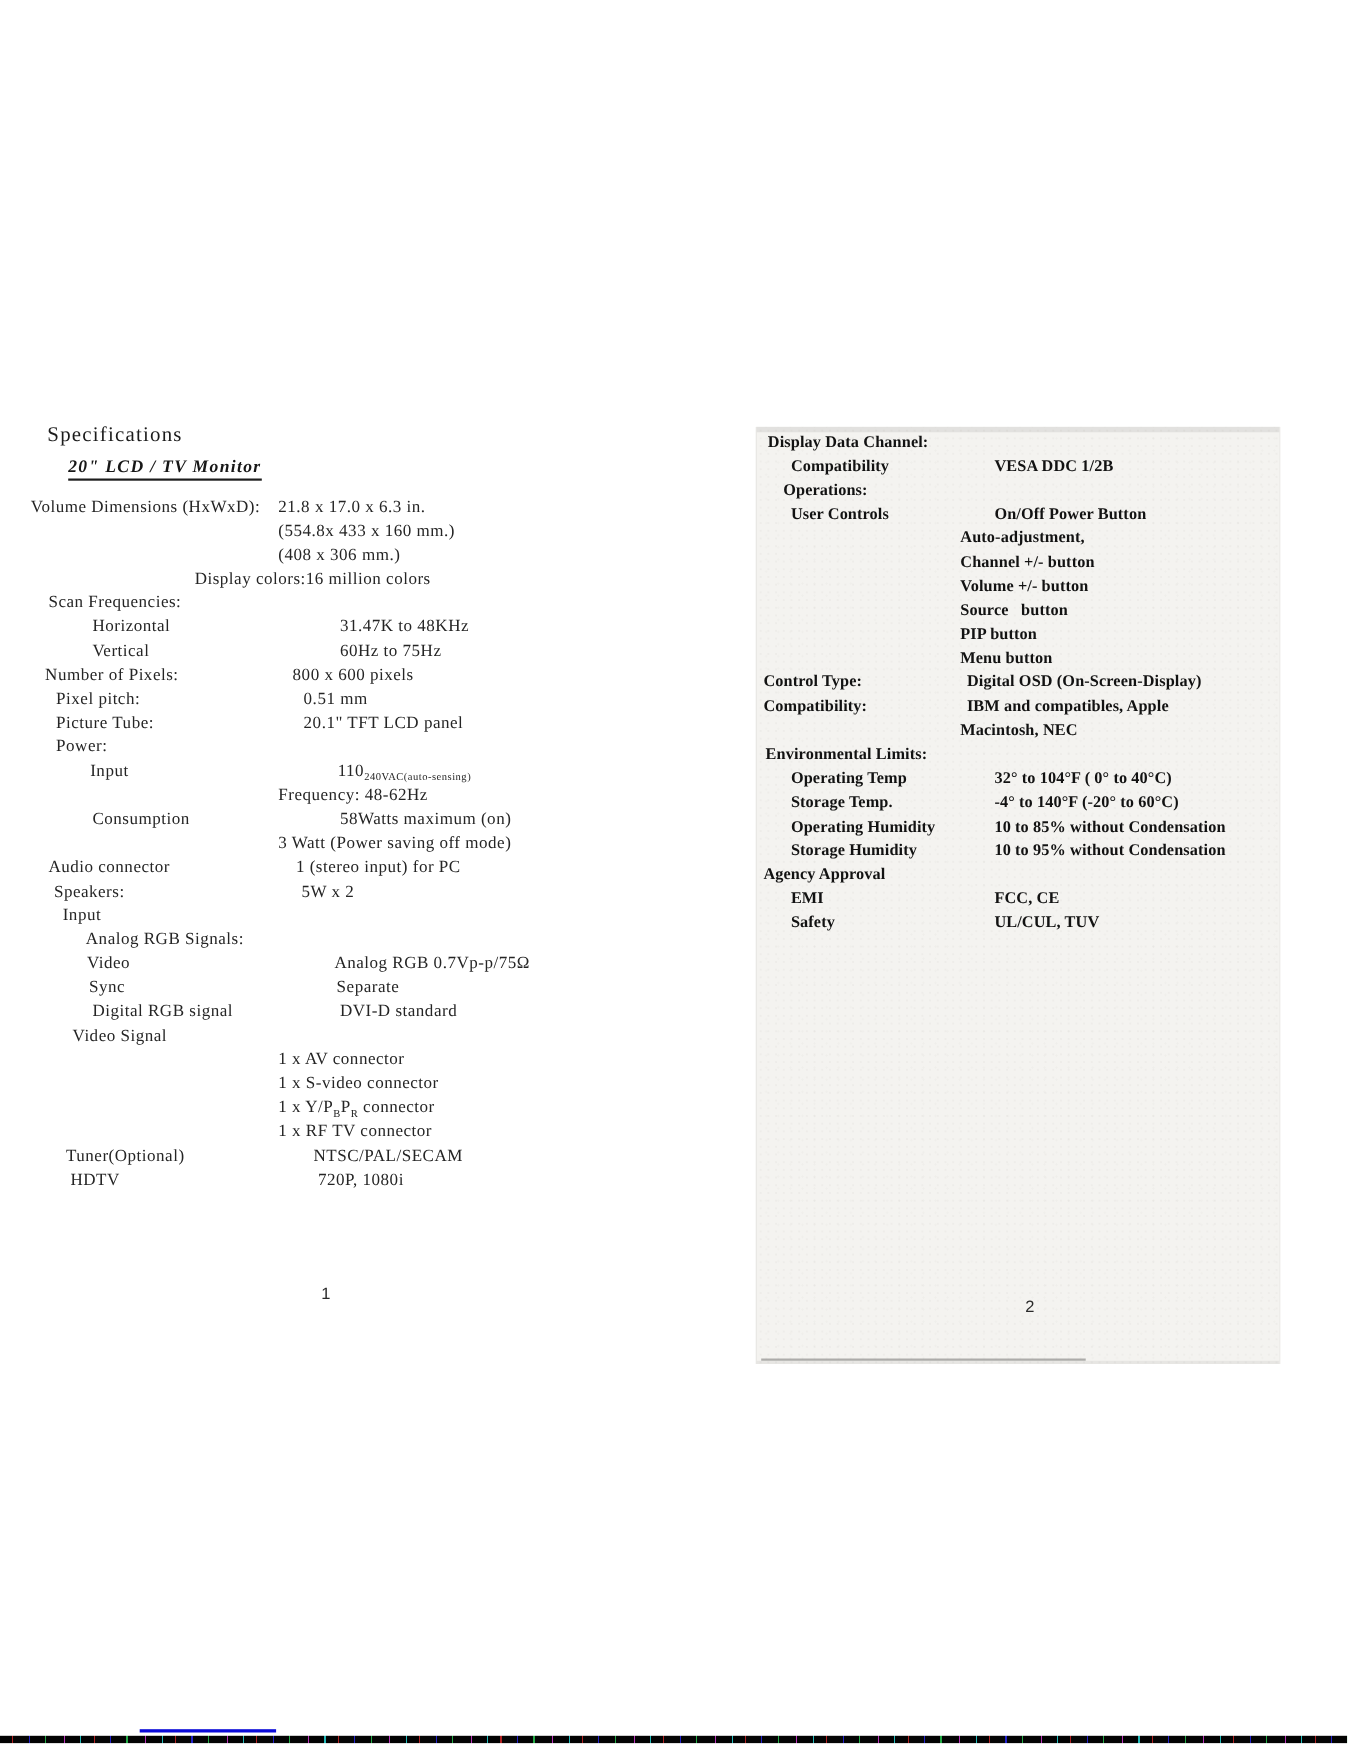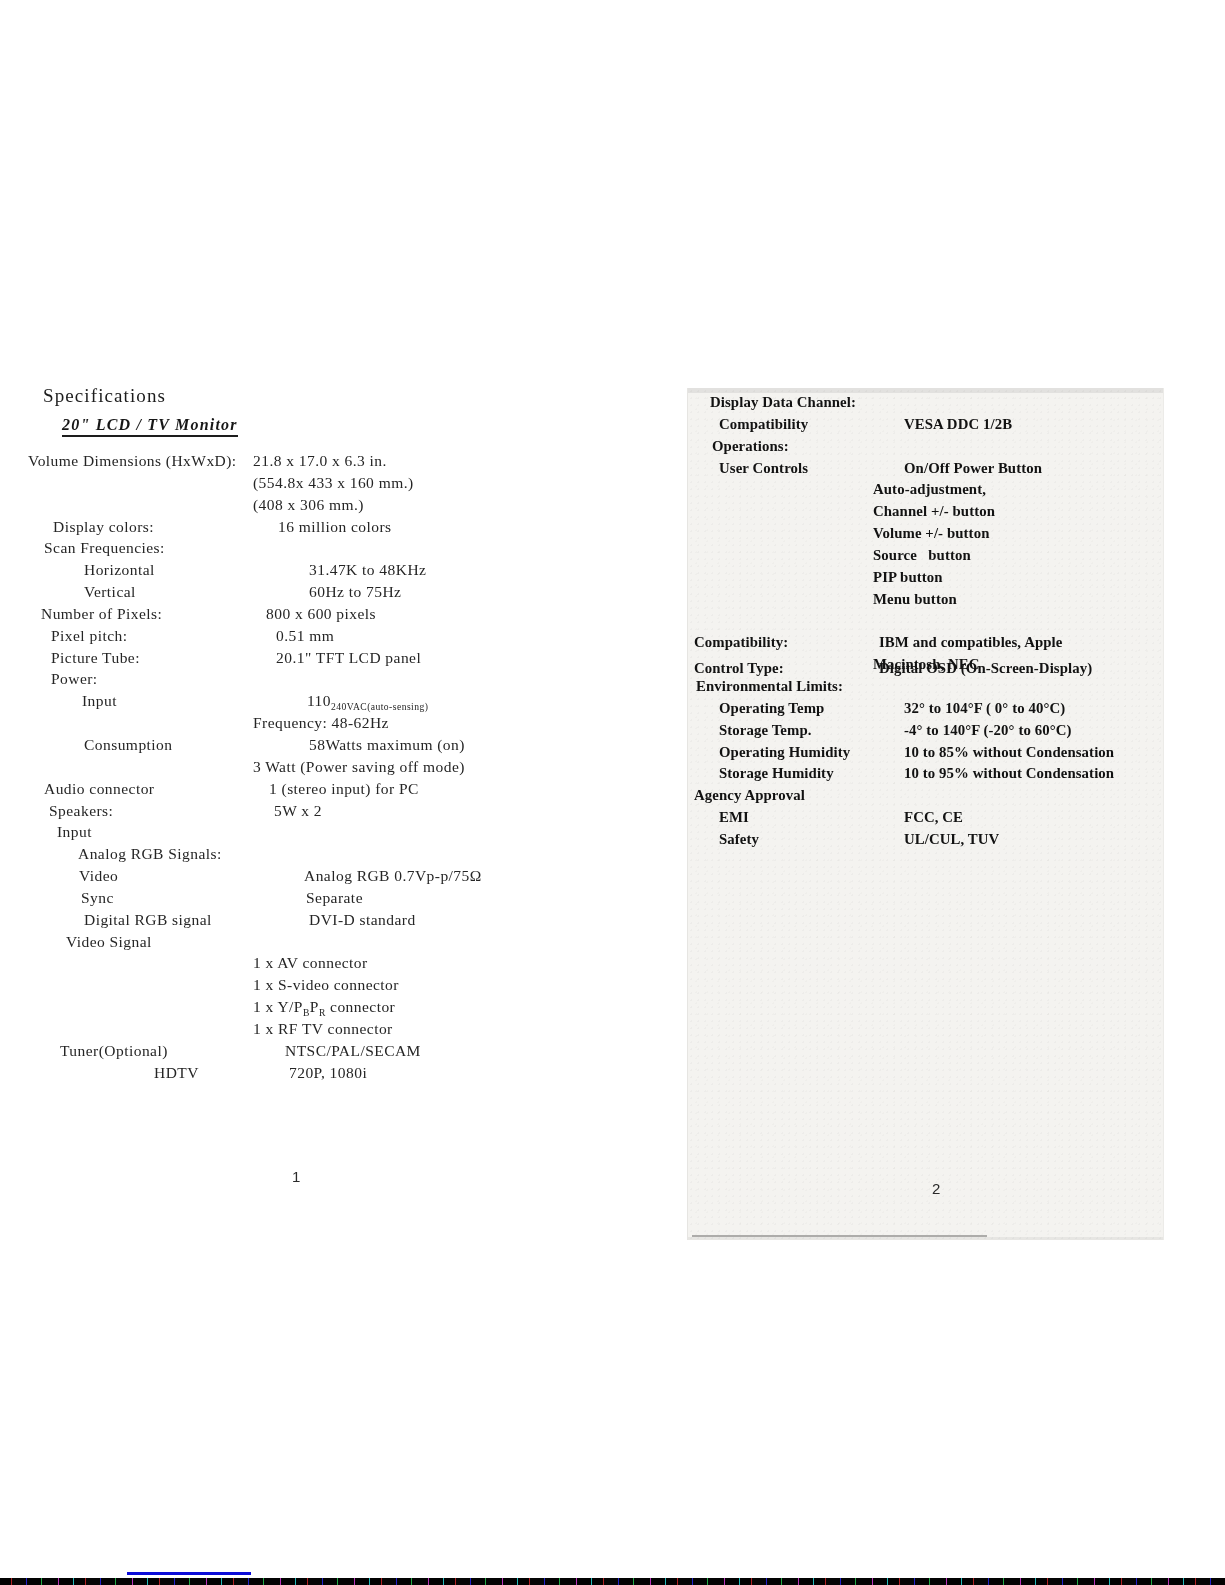--- a/index.html
+++ b/index.html
@@ -96,21 +96,21 @@
     <div class="scan-sheet-bottomedge"></div>
   </div>
 
   <div class="doc-title">Specifications</div>
   <div class="doc-subtitle">20" LCD / TV Monitor</div>
 
   <div id="page1-rows" class="spec-table">
       <div class="spec-row"><span class="spec-label" style="padding-left: 0px;">Volume Dimensions (HxWxD):</span><span class="spec-value">21.8 x 17.0 x 6.3 in.</span></div>
       <div class="spec-row"><span class="spec-label" style="padding-left: 0px;"></span><span class="spec-value">(554.8x 433 x 160 mm.)</span></div>
       <div class="spec-row"><span class="spec-label" style="padding-left: 0px;"></span><span class="spec-value">(408 x 306 mm.)</span></div>
-      <div class="spec-row"><span class="spec-label" style="padding-left: 25px;">Display colors:</span><span class="spec-value">16 million colors</span></div>
+      <div class="spec-row"><span class="spec-label" style="padding-left: 25px; text-align: right;">Display colors:</span><span class="spec-value">16 million colors</span></div>
       <div class="spec-row"><span class="spec-label" style="padding-left: 16px;">Scan Frequencies:</span><span class="spec-value"></span></div>
       <div class="spec-row"><span class="spec-label" style="padding-left: 56px;">Horizontal</span><span class="spec-value">31.47K to 48KHz</span></div>
       <div class="spec-row"><span class="spec-label" style="padding-left: 56px;">Vertical</span><span class="spec-value">60Hz to 75Hz</span></div>
       <div class="spec-row"><span class="spec-label" style="padding-left: 13px;">Number of Pixels:</span><span class="spec-value">800 x 600 pixels</span></div>
       <div class="spec-row"><span class="spec-label" style="padding-left: 23px;">Pixel pitch:</span><span class="spec-value">0.51 mm</span></div>
       <div class="spec-row"><span class="spec-label" style="padding-left: 23px;">Picture Tube:</span><span class="spec-value">20.1" TFT LCD panel</span></div>
       <div class="spec-row"><span class="spec-label" style="padding-left: 23px;">Power:</span><span class="spec-value"></span></div>
       <div class="spec-row"><span class="spec-label" style="padding-left: 54px;">Input</span><span class="spec-value">110<sub>240VAC(auto-sensing)</sub></span></div>
       <div class="spec-row"><span class="spec-label" style="padding-left: 0px;"></span><span class="spec-value">Frequency: 48-62Hz</span></div>
       <div class="spec-row"><span class="spec-label" style="padding-left: 56px;">Consumption</span><span class="spec-value">58Watts maximum (on)</span></div>
@@ -121,35 +121,35 @@
       <div class="spec-row"><span class="spec-label" style="padding-left: 50px;">Analog RGB Signals:</span><span class="spec-value"></span></div>
       <div class="spec-row"><span class="spec-label" style="padding-left: 51px;">Video</span><span class="spec-value">Analog RGB 0.7Vp-p/75Ω</span></div>
       <div class="spec-row"><span class="spec-label" style="padding-left: 53px;">Sync</span><span class="spec-value">Separate</span></div>
       <div class="spec-row"><span class="spec-label" style="padding-left: 56px;">Digital RGB signal</span><span class="spec-value">DVI-D standard</span></div>
       <div class="spec-row"><span class="spec-label" style="padding-left: 38px;">Video Signal</span><span class="spec-value"></span></div>
       <div class="spec-row"><span class="spec-label" style="padding-left: 0px;"></span><span class="spec-value">1 x AV connector</span></div>
       <div class="spec-row"><span class="spec-label" style="padding-left: 0px;"></span><span class="spec-value">1 x S-video connector</span></div>
       <div class="spec-row"><span class="spec-label" style="padding-left: 0px;"></span><span class="spec-value">1 x Y/P<sub>B</sub>P<sub>R</sub> connector</span></div>
       <div class="spec-row"><span class="spec-label" style="padding-left: 0px;"></span><span class="spec-value">1 x RF TV connector</span></div>
       <div class="spec-row"><span class="spec-label" style="padding-left: 32px;">Tuner(Optional)</span><span class="spec-value">NTSC/PAL/SECAM</span></div>
-      <div class="spec-row"><span class="spec-label" style="padding-left: 36px; text-align: center;">HDTV</span><span class="spec-value">720P, 1080i</span></div>
+      <div class="spec-row"><span class="spec-label" style="padding-left: 36px;">HDTV</span><span class="spec-value">720P, 1080i</span></div>
     </div>
 
   <div id="page2-rows" class="spec-table">
-      <div class="spec-row"><span class="spec-label" style="padding-left: 22px;">Display Data Channel:</span><span class="spec-value"></span></div>
+      <div class="spec-row"><span class="spec-label" style="padding-left: 10px;">Display Data Channel:</span><span class="spec-value"></span></div>
       <div class="spec-row"><span class="spec-label" style="padding-left: 31px;">Compatibility</span><span class="spec-value">VESA DDC 1/2B</span></div>
       <div class="spec-row"><span class="spec-label" style="padding-left: 24px;">Operations:</span><span class="spec-value"></span></div>
       <div class="spec-row"><span class="spec-label" style="padding-left: 31px;">User Controls</span><span class="spec-value">On/Off Power Button</span></div>
       <div class="spec-row"><span class="spec-label" style="padding-left: 0px;"></span><span class="spec-value">Auto-adjustment,</span></div>
       <div class="spec-row"><span class="spec-label" style="padding-left: 0px;"></span><span class="spec-value">Channel +/- button</span></div>
       <div class="spec-row"><span class="spec-label" style="padding-left: 0px;"></span><span class="spec-value">Volume +/- button</span></div>
       <div class="spec-row"><span class="spec-label" style="padding-left: 0px;"></span><span class="spec-value">Source&nbsp;&nbsp; button</span></div>
       <div class="spec-row"><span class="spec-label" style="padding-left: 0px;"></span><span class="spec-value">PIP button</span></div>
       <div class="spec-row"><span class="spec-label" style="padding-left: 0px;"></span><span class="spec-value">Menu button</span></div>
-      <div class="spec-row"><span class="spec-label" style="padding-left: 6px; margin-top: 48px;">Control Type:</span><span class="spec-value">Digital OSD (On-Screen-Display)</span></div>
+      <div class="spec-row"><span class="spec-label" style="padding-left: 6px;">Control Type:</span><span class="spec-value">Digital OSD (On-Screen-Display)</span></div>
       <div class="spec-row"><span class="spec-label" style="padding-left: 6px;">Compatibility:</span><span class="spec-value">IBM and compatibles, Apple</span></div>
       <div class="spec-row"><span class="spec-label" style="padding-left: 0px;"></span><span class="spec-value">Macintosh, NEC</span></div>
       <div class="spec-row"><span class="spec-label" style="padding-left: 8px;">Environmental Limits:</span><span class="spec-value"></span></div>
       <div class="spec-row"><span class="spec-label" style="padding-left: 31px;">Operating Temp</span><span class="spec-value">32° to 104°F ( 0° to 40°C)</span></div>
       <div class="spec-row"><span class="spec-label" style="padding-left: 31px;">Storage Temp.</span><span class="spec-value">-4° to 140°F (-20° to 60°C)</span></div>
       <div class="spec-row"><span class="spec-label" style="padding-left: 31px;">Operating Humidity</span><span class="spec-value">10 to 85% without Condensation</span></div>
       <div class="spec-row"><span class="spec-label" style="padding-left: 31px;">Storage Humidity</span><span class="spec-value">10 to 95% without Condensation</span></div>
       <div class="spec-row"><span class="spec-label" style="padding-left: 6px;">Agency Approval</span><span class="spec-value"></span></div>
       <div class="spec-row"><span class="spec-label" style="padding-left: 31px;">EMI</span><span class="spec-value">FCC, CE</span></div>
       <div class="spec-row"><span class="spec-label" style="padding-left: 31px;">Safety</span><span class="spec-value">UL/CUL, TUV</span></div>

